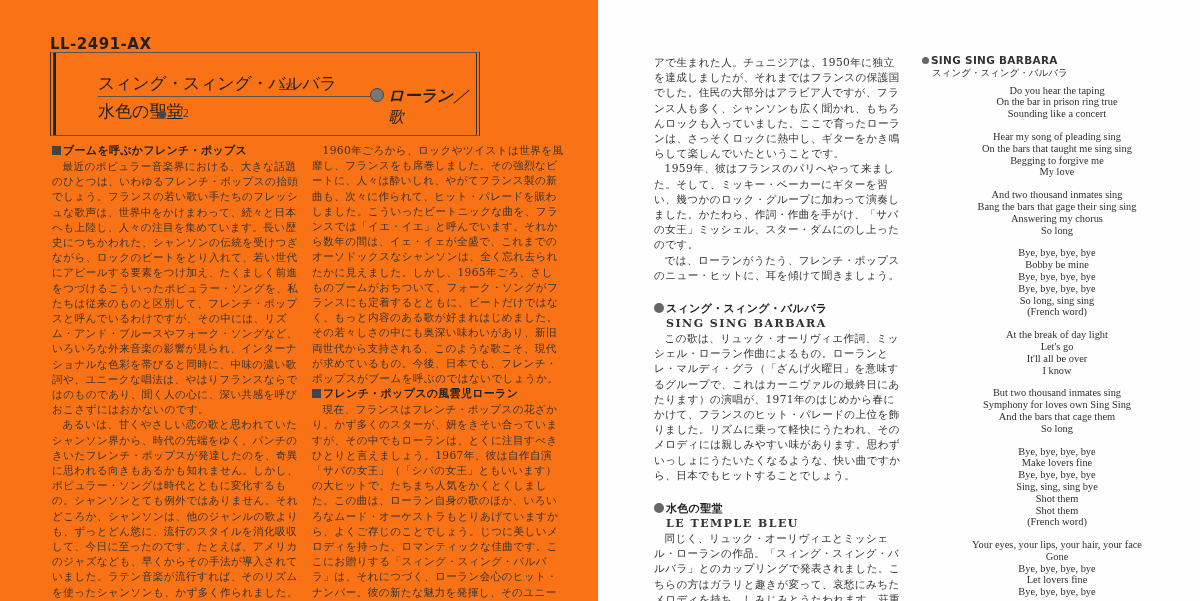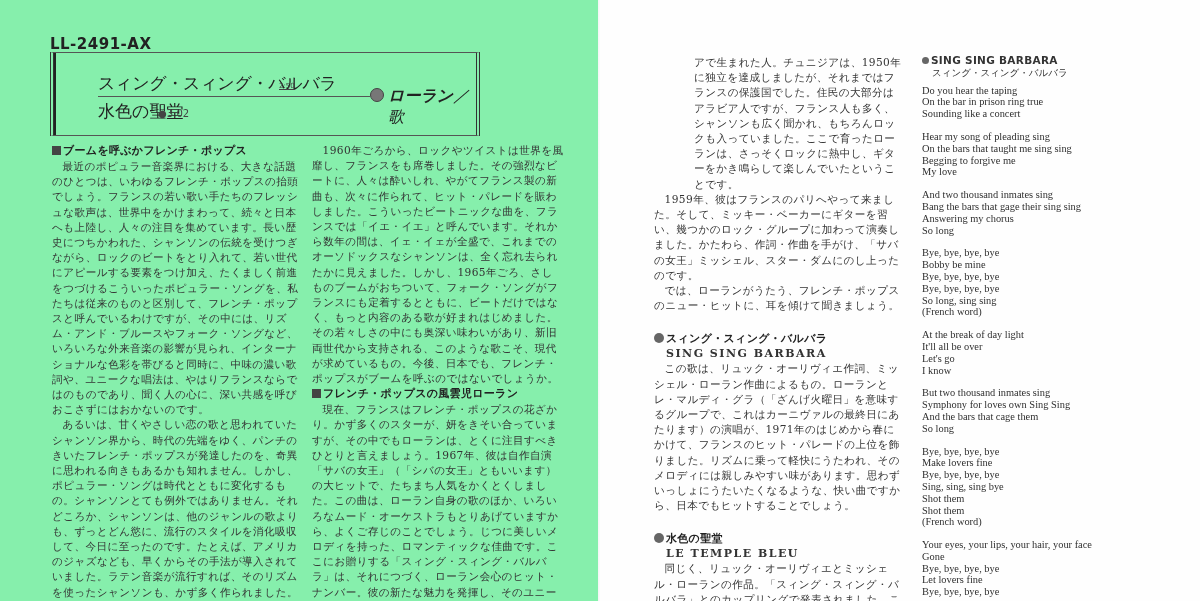--- a/index.html
+++ b/index.html
@@ -4,21 +4,21 @@
 <style>
   html, body { margin: 0; padding: 0; }
   body {
     width: 1200px; height: 601px; overflow: hidden;
     background: #ffffff;
     font-family: "DejaVu Serif", "Liberation Serif", serif;
     color: #2a2a2a;
     position: relative;
   }
   .page { position: absolute; top: 0; height: 601px; }
-  .page-left { left: 0; width: 600px; background: #86efac; }
+  .page-left { left: 0; width: 600px; background: #f97316; }
   .page-right { left: 600px; width: 600px; background: #fefefe; }
   .fold { position: absolute; left: 598px; top: 0; width: 3px; height: 601px;
     background: linear-gradient(to right, #f3f3f3, #fafafa, #f3f3f3); }
 
   .catalog { position: absolute; left: 50px; top: 35px;
     font-family: "DejaVu Sans", "Liberation Sans", sans-serif;
     font-weight: bold; font-size: 15px; letter-spacing: 0.5px; color: #222; }
 
   .title-box { position: absolute; left: 50px; top: 52px; width: 430px; height: 84px;
     border-top: 1px solid #555; border-bottom: 1px solid #555;
@@ -37,34 +37,34 @@
     font-family: "DejaVu Sans", "Liberation Sans", sans-serif; color: #444; }
   .bullet-big { position: absolute; left: 316px; top: 35px; width: 14px; height: 14px;
     border-radius: 50%; background: #777; border: 1px solid #444; box-sizing: border-box; }
   .artist { position: absolute; left: 334px; top: 33px;
     font-family: "DejaVu Sans", "Liberation Sans", sans-serif;
     font-size: 16px; font-weight: bold; color: #222; font-style: italic; }
   .artist .role { font-weight: normal; font-family: "DejaVu Serif", serif; }
 
   .col { position: absolute; font-size: 10.6px; line-height: 15.2px; color: #333; letter-spacing: 0.4px; }
   .col p { margin: 0; text-indent: 1em; }
-  .col p.noindent { text-indent: 0; margin-left: 40px; }
+  .col p.noindent { text-indent: 0; }
   .heading { font-family: "DejaVu Sans", "Liberation Sans", sans-serif; font-weight: bold;
     font-size: 11px; line-height: 16px; color: #222; letter-spacing: 0.3px; }
   .heading .sq { display: inline-block; width: 9px; height: 9px; background: #444; margin-right: 2px; vertical-align: -1px; }
   .heading .dot { display: inline-block; width: 10px; height: 10px; background: #666; border-radius: 50%; margin-right: 2px; vertical-align: -1px; }
   .subhead-en { font-family: "DejaVu Serif", serif; font-weight: bold; font-size: 11px; letter-spacing: 1.5px; padding-left: 12px; line-height: 14px; color: #333; }
 
   .lyrics { position: absolute; left: 922px; top: 55px; width: 270px;
     font-family: "Liberation Serif", "DejaVu Serif", serif; font-size: 10.4px; line-height: 11.8px; color: #2f2f2f; }
   .lyrics .lh { font-family: "DejaVu Sans", "Liberation Sans", sans-serif; font-size: 10.5px; font-weight: bold; letter-spacing: 0.3px; color: #333; }
   .lyrics .lh .dot { display: inline-block; width: 7px; height: 7px; border-radius: 50%; background: #666; margin-right: 2px; }
   .lyrics .lsub { font-family: "DejaVu Sans", "Liberation Sans", sans-serif; font-size: 9.5px; padding-left: 10px; color: #333; margin-bottom: 6px; }
   .stanza { margin-bottom: 11px; }
-  .stanza div { white-space: nowrap; }
+  .stanza div { white-space: nowrap; text-align: center; }
 </style>
 </head>
 <body>
 
 <div class="page page-left">
   <div class="catalog">LL-2491-AX</div>
 
   <div class="title-box">
     <div class="song1">スィング・スィング・バルバラ</div>
     <div class="dur1">2:50</div>
@@ -132,22 +132,22 @@
       <div class="stanza">
         <div>Bye, bye, bye, bye</div>
         <div>Bobby be mine</div>
         <div>Bye, bye, bye, bye</div>
         <div>Bye, bye, bye, bye</div>
         <div>So long, sing sing</div>
         <div>(French word)</div>
       </div>
       <div class="stanza">
         <div>At the break of day light</div>
+        <div>Let's go</div>
         <div>It'll all be over</div>
-        <div>Let's go</div>
         <div>I know</div>
       </div>
       <div class="stanza">
         <div>But two thousand inmates sing</div>
         <div>Symphony for loves own Sing Sing</div>
         <div>And the bars that cage them</div>
         <div>So long</div>
       </div>
       <div class="stanza">
         <div>Bye, bye, bye, bye</div>

